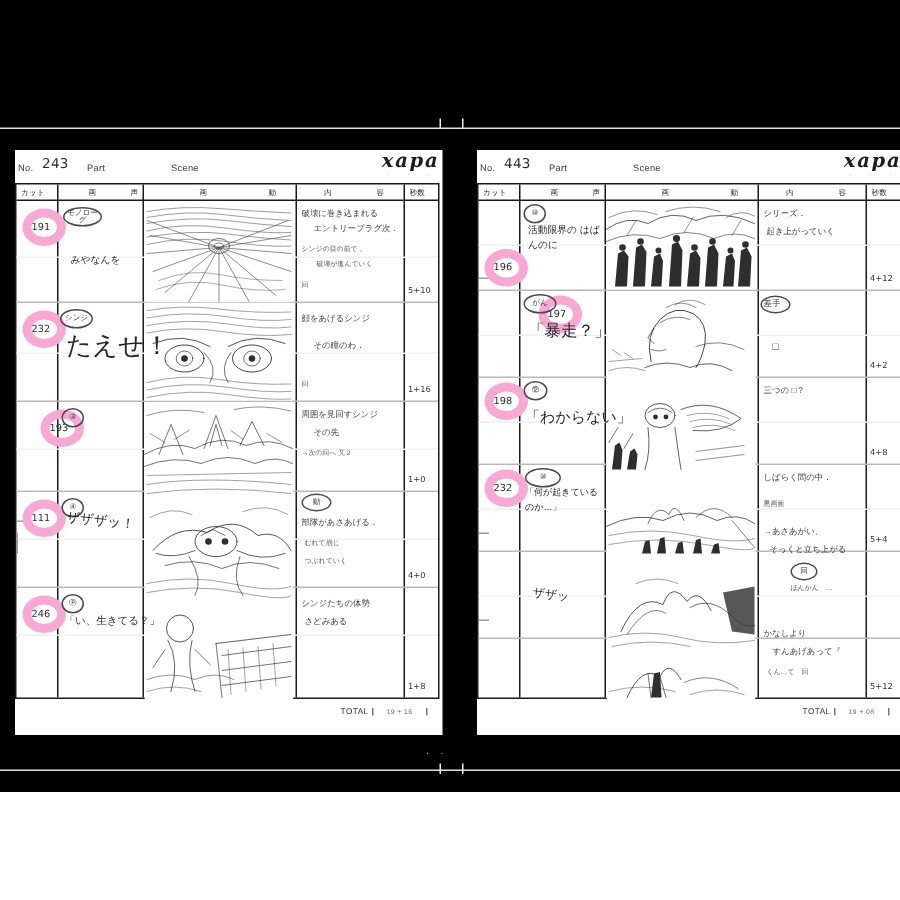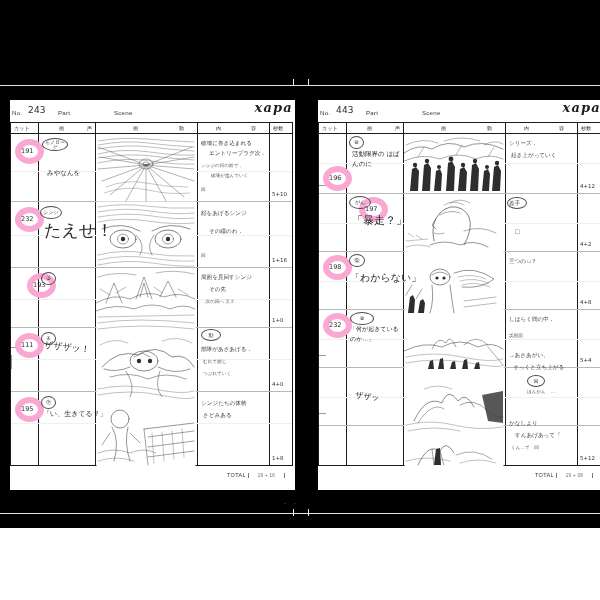--- a/index.html
+++ b/index.html
@@ -412,21 +412,21 @@
               <path d="M2 60 Q20 54 38 60" stroke-width="0.3"></path>
             </g>
           </g>
         </svg>
       </div>
 
       <div class="cutno" style="left:4px;  top:16px;">191</div>
       <div class="cutno" style="left:4px;  top:84px;">232</div>
       <div class="cutno" style="left:16px;  top:150px;">193</div>
       <div class="cutno" style="left:4px;  top:210px;">111</div>
-      <div class="cutno" style="left:4px;  top:274px;">195</div>
+      <div class="cutno" style="left:4px;  top:274px;">246</div>
 
       <div class="bubble" style="left:31px; top:15px; width:24px; height:11px;">モノローグ</div>
       <div class="bubble" style="left:29px; top:83px; width:20px; height:11px;">シンジ</div>
       <div class="bubble" style="left:30px; top:149px; width:13px; height:11px;">③</div>
       <div class="bubble" style="left:30px; top:209px; width:13px; height:11px;">④</div>
       <div class="bubble" style="left:30px; top:273px; width:13px; height:11px;">Ⓟ</div>
 
       <div class="dlg" style="left:36px; top:46px;  font-size:6.5px;">みやなんを</div>
       <div class="dlg" style="left:33px; top:96px;  font-size:17px;">たえせ！</div>
       <div class="dlg" style="left:33px; top:218px; font-size:9px; transform:rotate(6deg);">ザザザッ！</div>

